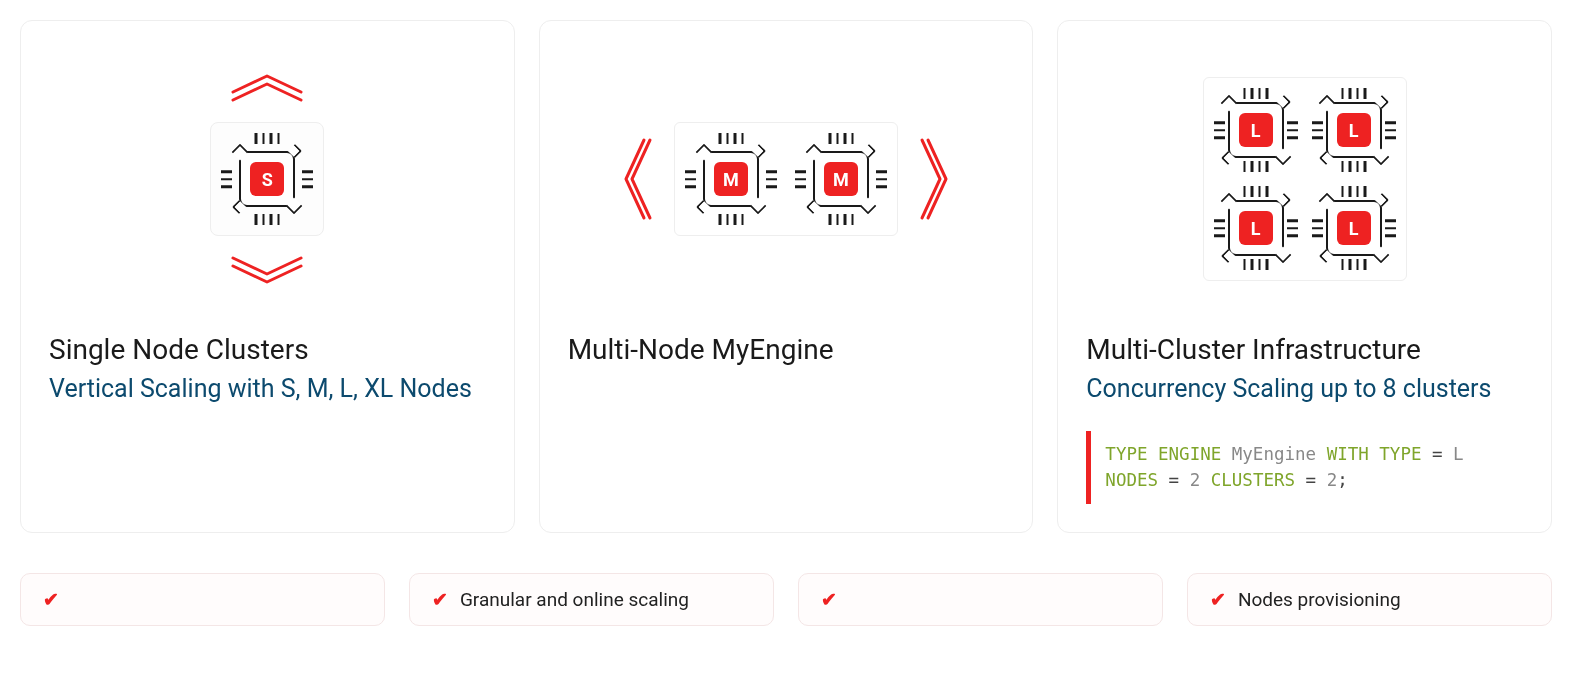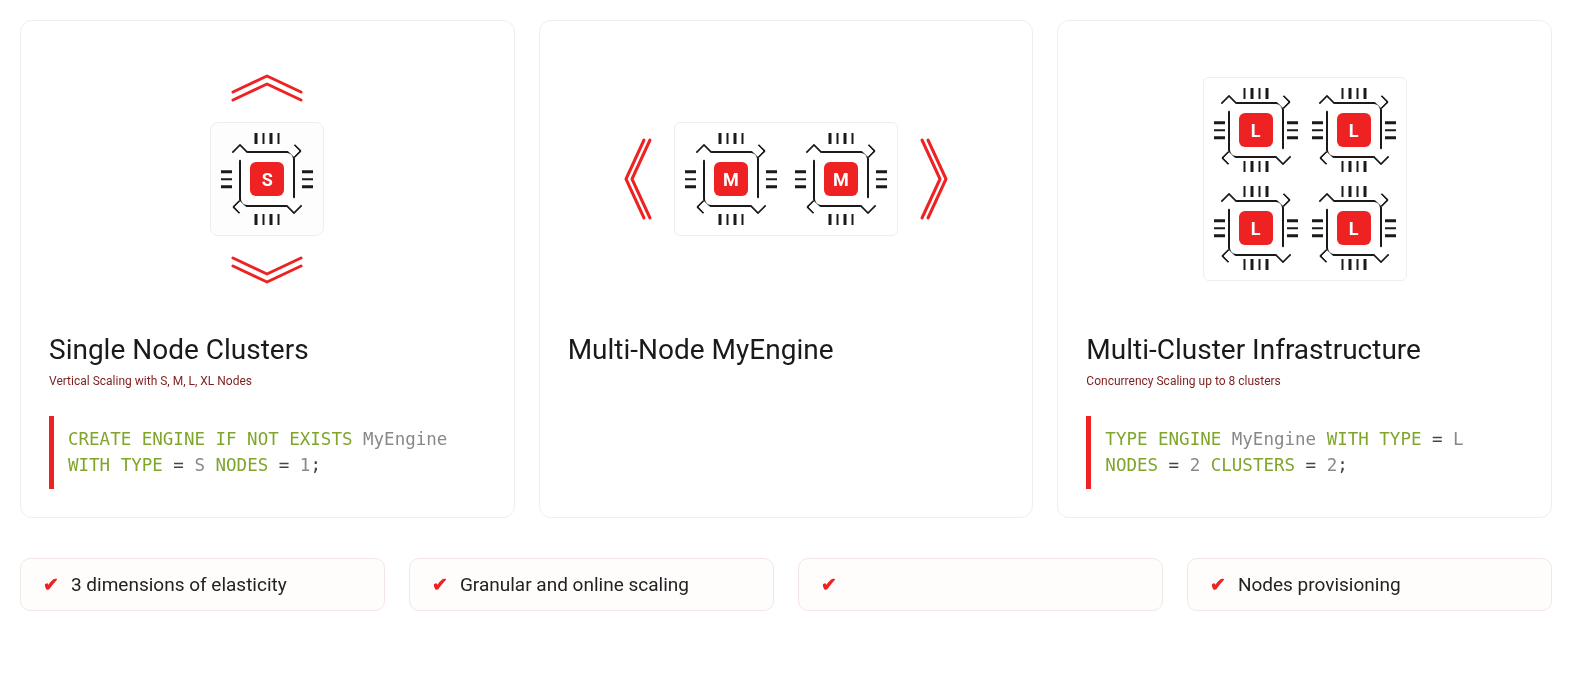--- a/index.html
+++ b/index.html
@@ -1,21 +1,21 @@
 <!DOCTYPE html>
 <html><head>
 <meta charset="utf-8">
 <style>
 * { box-sizing: border-box; margin: 0; padding: 0; }
 body { font-family: -apple-system, BlinkMacSystemFont, "Segoe UI", Roboto, Helvetica, Arial, sans-serif; background: #fff; padding: 20px; width: 1572px; }
 .cards { display: flex; gap: 24px; margin-bottom: 40px; }
 .card { flex: 1; border: 1px solid #eee; border-radius: 12px; padding: 28px; background: #fff; display: flex; flex-direction: column; }
 .illustration { height: 260px; display: flex; align-items: center; justify-content: center; margin-bottom: 24px; position: relative; }
 .card-title { font-size: 28px; font-weight: 400; color: #1a1a1a; margin-bottom: 8px; }
-.card-subtitle { font-size: 12px; color: #7f1d1d; margin-bottom: 28px; }
+.card-subtitle { font-size: 25px; color: #0c4a6e; margin-bottom: 28px; }
 .code-block { border-left: 5px solid #e22; background: #fff; padding: 10px 14px; font-family: "SFMono-Regular", Menlo, Consolas, monospace; font-size: 17.5px; line-height: 1.5; color: #444; }
 .code-block .kw { color: #7fa52b; }
 .code-block .id { color: #888; }
 .pills { display: flex; gap: 24px; }
 .pill { flex: 1; display: flex; align-items: center; gap: 12px; padding: 14px 22px; border: 1px solid #f4e6e6; border-radius: 10px; background: #fffcfc; font-size: 19px; color: #222; }
 .check { color: #e22; font-weight: bold; }
 
 .frame { border: 1px solid #eee; border-radius: 8px; padding: 10px; background: #fdfdfd; display: inline-flex; }
 .chip-wrap { position: relative; width: 92px; height: 92px; display: flex; align-items: center; justify-content: center; }
 .chip-wrap.sm { width: 84px; height: 84px; }
@@ -87,21 +87,20 @@
           </div>
         </div>
         <svg width="80" height="32">
             <polyline class="arrow" points="6,4 40,20 74,4"></polyline>
             <polyline class="arrow" points="6,16 40,32 74,16" transform="translate(0,-4)"></polyline>
           </svg>
       </div>
     </div>
     <div class="card-title">Single Node Clusters</div>
     <div class="card-subtitle">Vertical Scaling with S, M, L, XL Nodes</div>
-    <div class="code-block"><span class="kw">CREATE ENGINE IF NOT EXISTS</span><span> </span><span class="id">MyEngine</span><span> </span><span class="kw">WITH TYPE</span><span> = </span><span class="id">S</span><span> </span><span class="kw">NODES</span><span> = </span><span class="id">1</span><span>;</span></div>
   </div>
 
   <div class="card">
     <div class="illustration">
       <div class="hstack">
         <svg width="32" height="90">
             <polyline class="arrow" points="28,6 10,45 28,84"></polyline>
             <polyline class="arrow" points="18,6 0,45 18,84" transform="translate(4,0)"></polyline>
           </svg>
         <div class="frame-row">
@@ -297,21 +296,20 @@
     <div class="card-title">Multi-Cluster Infrastructure</div>
     <div class="card-subtitle">Concurrency Scaling up to 8 clusters</div>
     <div class="code-block"><span class="kw">TYPE ENGINE</span><span> </span><span class="id">MyEngine</span><span> </span><span class="kw">WITH TYPE</span><span> = </span><span class="id">L</span><span> </span><span class="kw">NODES</span><span> = </span><span class="id">2</span><span> </span><span class="kw">CLUSTERS</span><span> = </span><span class="id">2</span><span>;</span></div>
   </div>
 
 </div>
 
 <div class="pills">
   <div class="pill">
     <span class="check">✔</span>
-    <span>3 dimensions of elasticity</span>
   </div>
   <div class="pill">
     <span class="check">✔</span>
     <span>Granular and online scaling</span>
   </div>
   <div class="pill">
     <span class="check">✔</span>
   </div>
   <div class="pill">
     <span class="check">✔</span>

